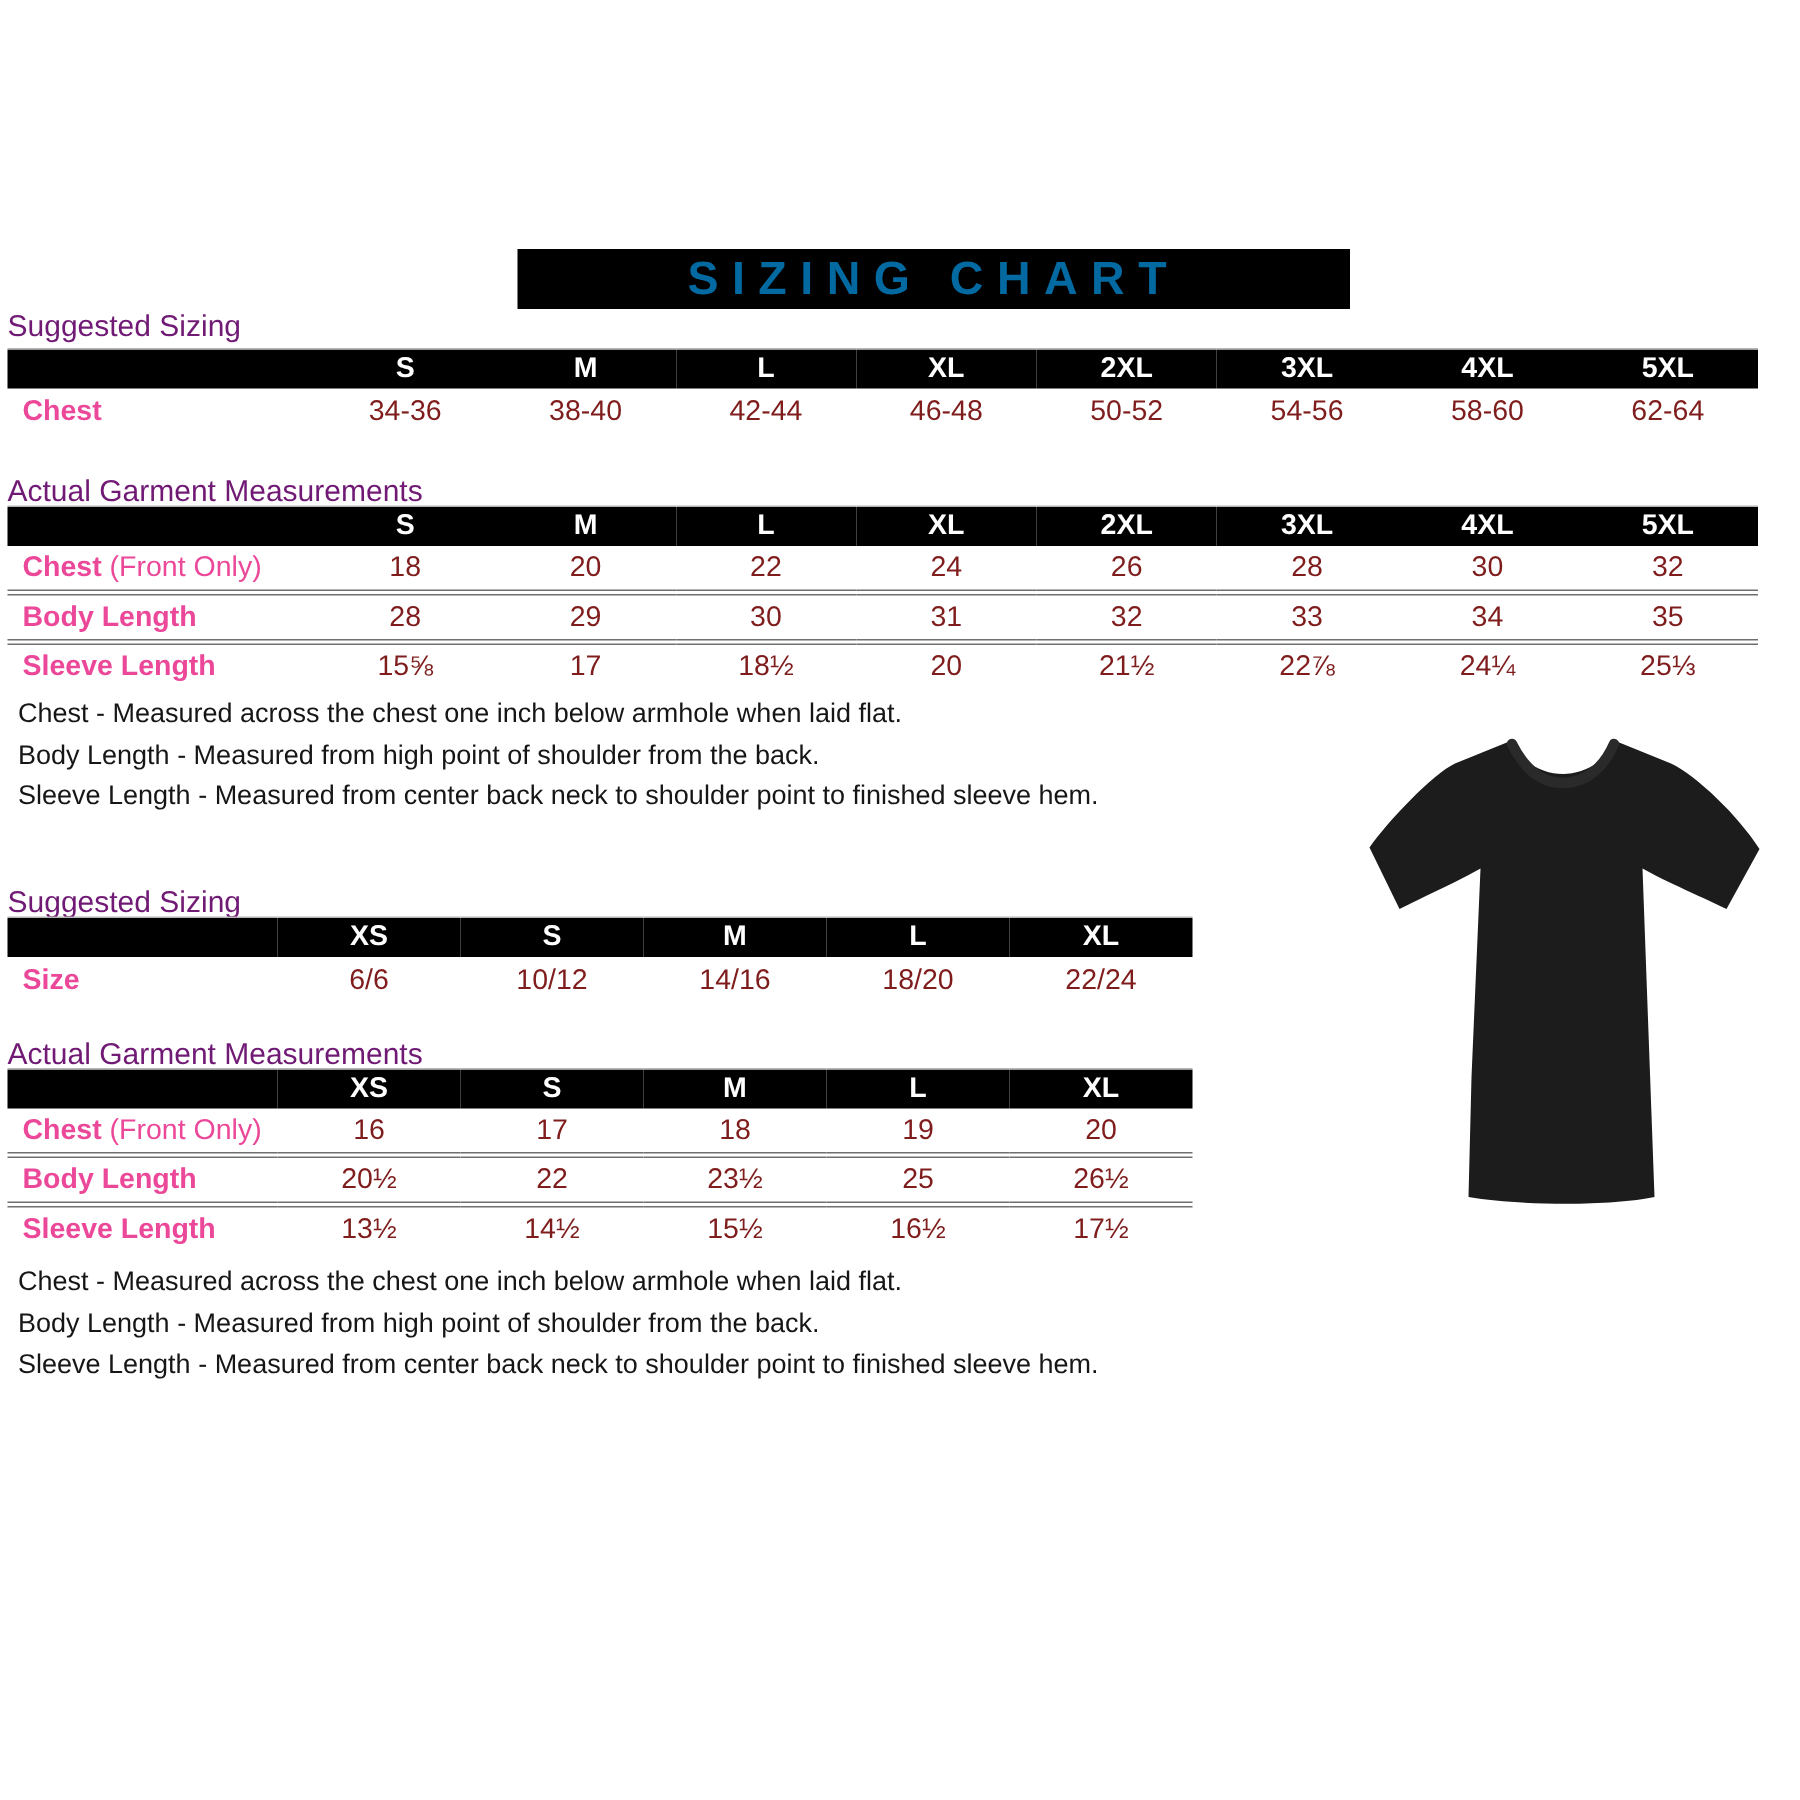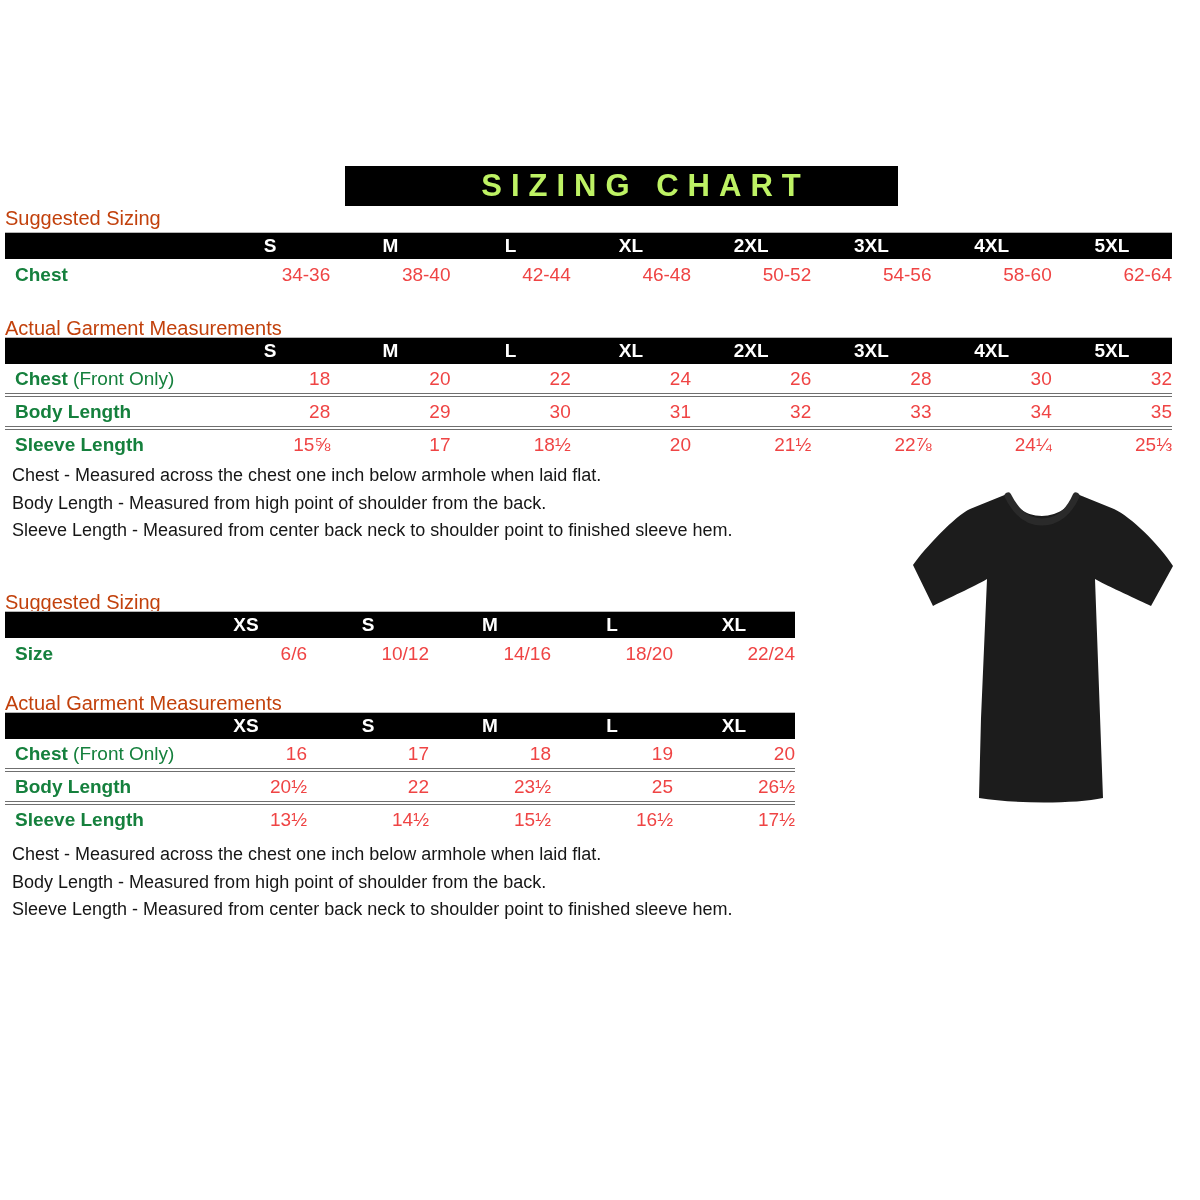--- a/index.html
+++ b/index.html
@@ -13,61 +13,60 @@
   }
   .abs{position:absolute;}
   .section-title{
     font-size:29px;
     font-weight:bold;
     color:#1a1a1a;
     white-space:nowrap;
   }
   .banner{
     background:#000;
-    color:#bef264;
-    width:505px;height:40px;
+    color:#0369a1;
+    width:555px;height:40px;
     line-height:40px;
     text-align:center;
     font-size:31px;
     font-weight:bold;
     letter-spacing:9px;
-    padding-left:48px;
   }
   .table-label{
     font-size:20px;
-    color:#c2410c;
+    color:#701a75;
     white-space:nowrap;
   }
   table.size-table{
     border-collapse:collapse;
     table-layout:fixed;
     border-top:1px solid #b5b5b5;
   }
   table.size-table thead th{
     background:#000;
     color:#fff;
     font-weight:bold;
     font-size:19px;
     height:26px;
     padding:0;
     text-align:center;
   }
   table.size-table tbody td{
-    text-align:right;
+    text-align:center;
     font-size:19px;
-    color:#ef4444;
+    color:#7f1d1d;
     height:29px;
     padding:0;
   }
   table.size-table tbody th{
     text-align:left;
     padding:0 0 0 10px;
     font-size:19px;
     font-weight:normal;
-    color:#15803d;
+    color:#ec4899;
     white-space:nowrap;
   }
   table.size-table tbody th b{font-weight:bold;}
   table.size-table tbody tr + tr{
     border-top:4px double #6f6f6f;
   }
   table.size-table.single-row tbody td,
   table.size-table.single-row tbody th{height:31px;}
   .notes div{
     font-size:18px;

